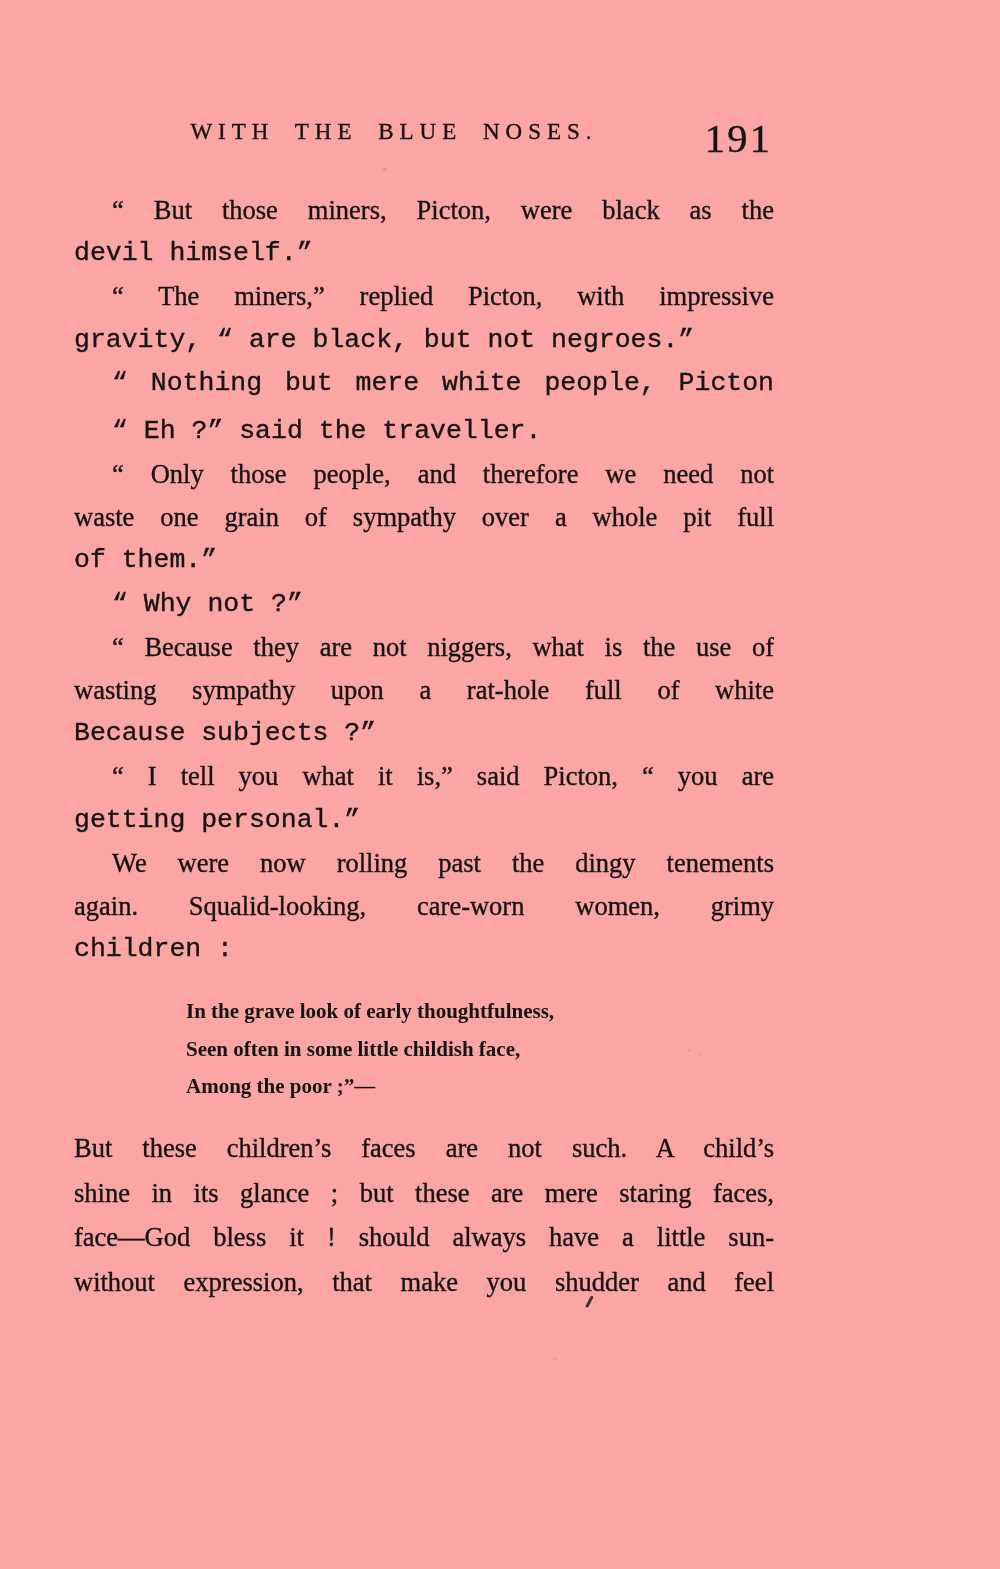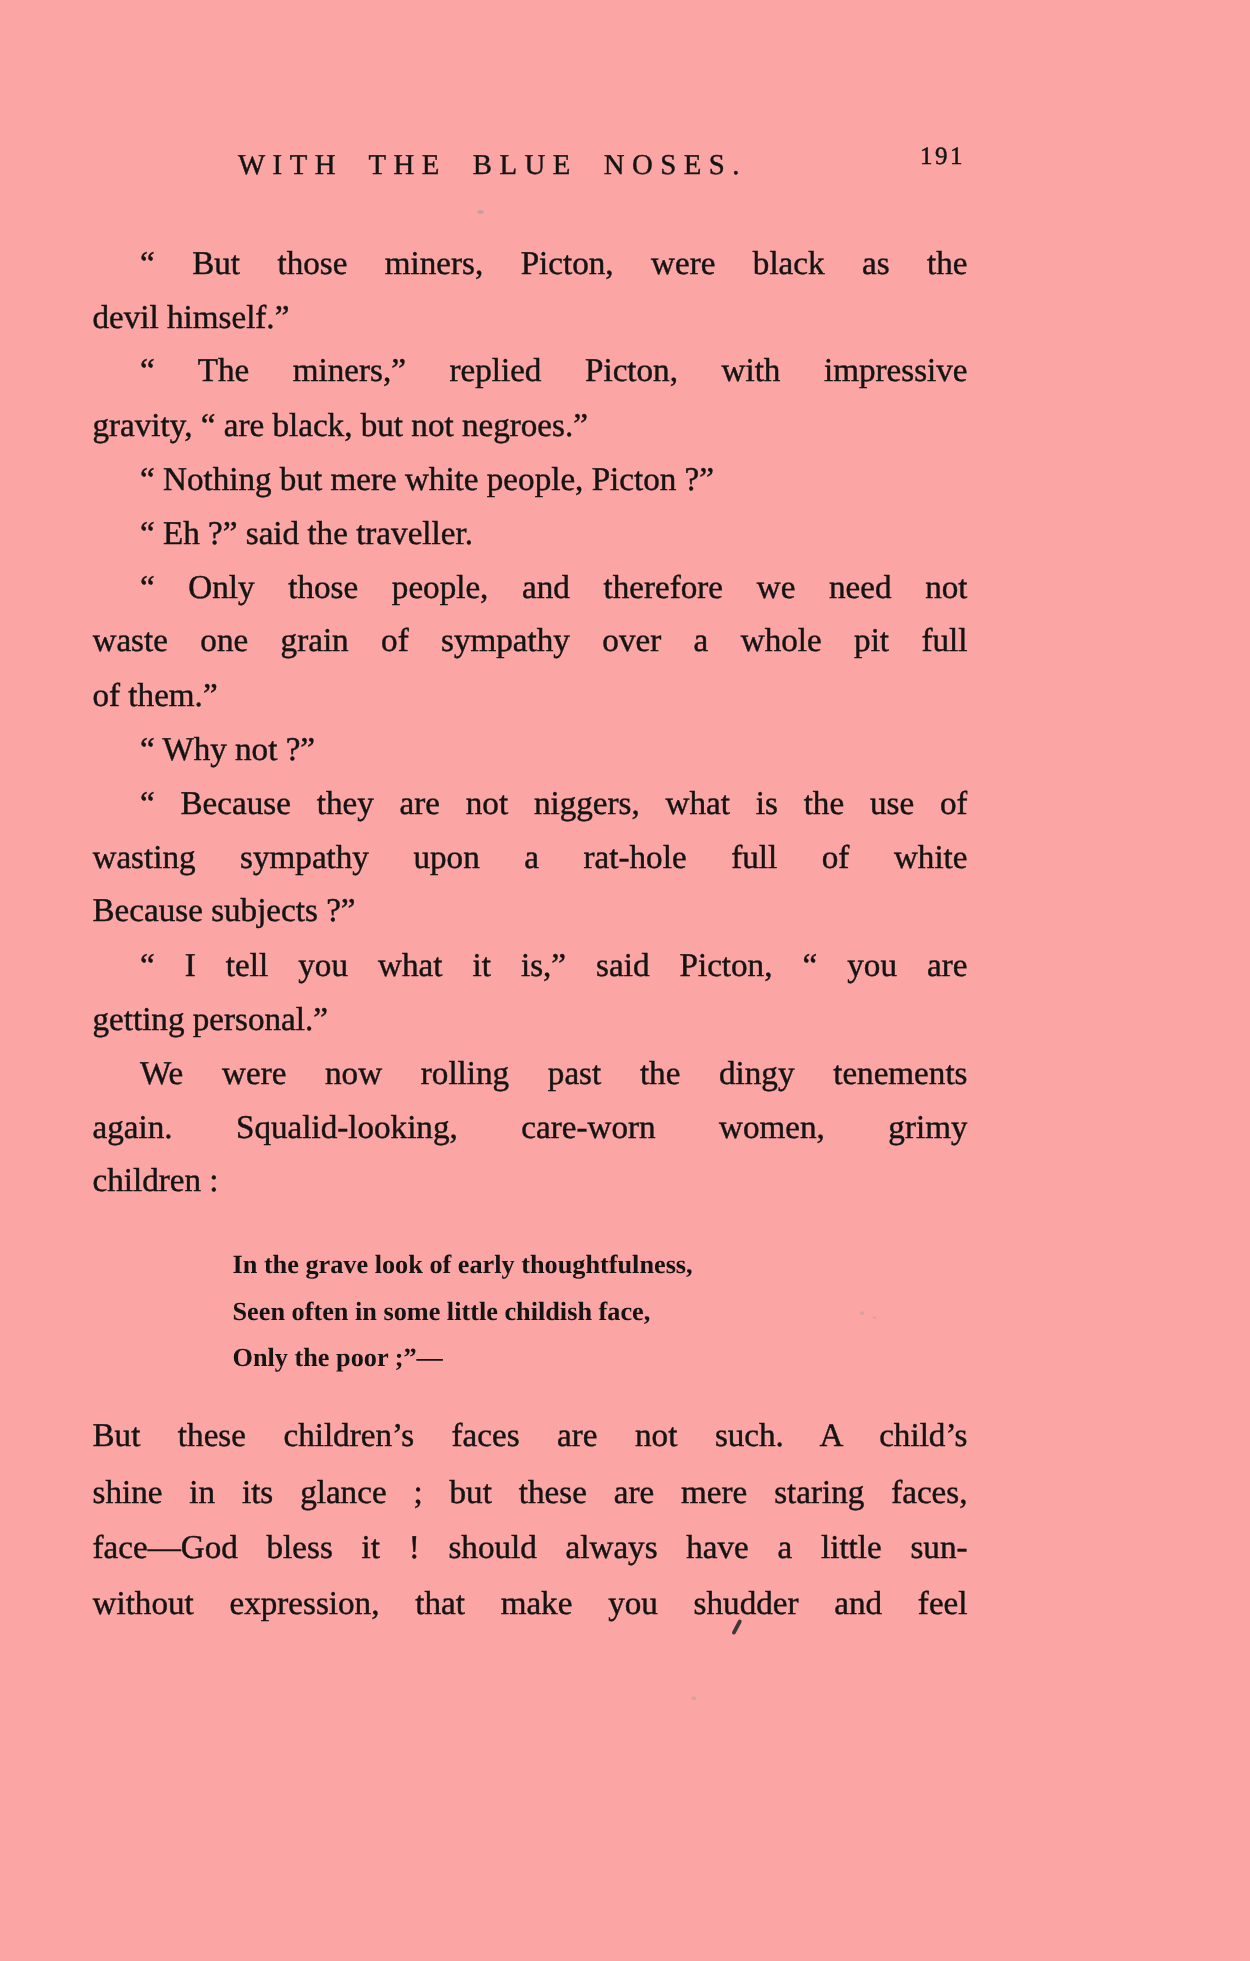--- a/index.html
+++ b/index.html
@@ -40,39 +40,39 @@
     font-size: 23px;
     letter-spacing: 6px;
     word-spacing: 9px;
     white-space: nowrap;
     padding-right: 60px; 
   }
   .page-number {
     position: absolute;
     right: 2px;
     top: -5px;
-    font-size: 20px;
+    font-size: 41px;
     letter-spacing: 2px;
   }
   
   .body-text {
     position: absolute;
     top: 189px;
     left: 0;
     width: 100%;
     font-size: 26.5px;
     line-height: 43.2px;
   }
   .line {
     text-align: justify;
     text-align-last: justify;
     overflow: hidden;
     max-height: 48px;
   }
-  .line.short { text-align-last: left; }
+  .line.short { text-align-last: left; font-family: Liberation Mono, monospace; }
   .line.indent { text-indent: 38px; }
   
   .poem {
     position: absolute;
     top: 993px;
     left: 112px;
     width: 560px;
     font-size: 21px;
     line-height: 37.5px;
     font-weight: bold;
@@ -136,21 +136,21 @@
         <div class="line indent">“ I tell you what it is,” said Picton, “ you are</div>
         <div class="line short">getting personal.”</div>
         <div class="line indent">We were now rolling past the dingy tenements</div>
         <div class="line">again.  Squalid-looking, care-worn women, grimy</div>
         <div class="line short">children :</div>
       </div>
 
     <div class="poem">
         <div class="vline">In the grave look of early thoughtfulness,</div>
         <div class="vline">Seen often in some little childish face,</div>
-        <div class="vline">Only the poor ;”—</div>
+        <div class="vline">Among the poor ;”—</div>
       </div>
 
     <div class="closing">
         <div class="line">But these children’s faces are not such.  A child’s</div>
         <div class="line">shine in its glance ; but these are mere staring faces,</div>
         <div class="line">face—God bless it !  should always have a little sun-</div>
         <div class="line">without expression, that make you shudder and feel</div>
       </div>
   </div>
 

